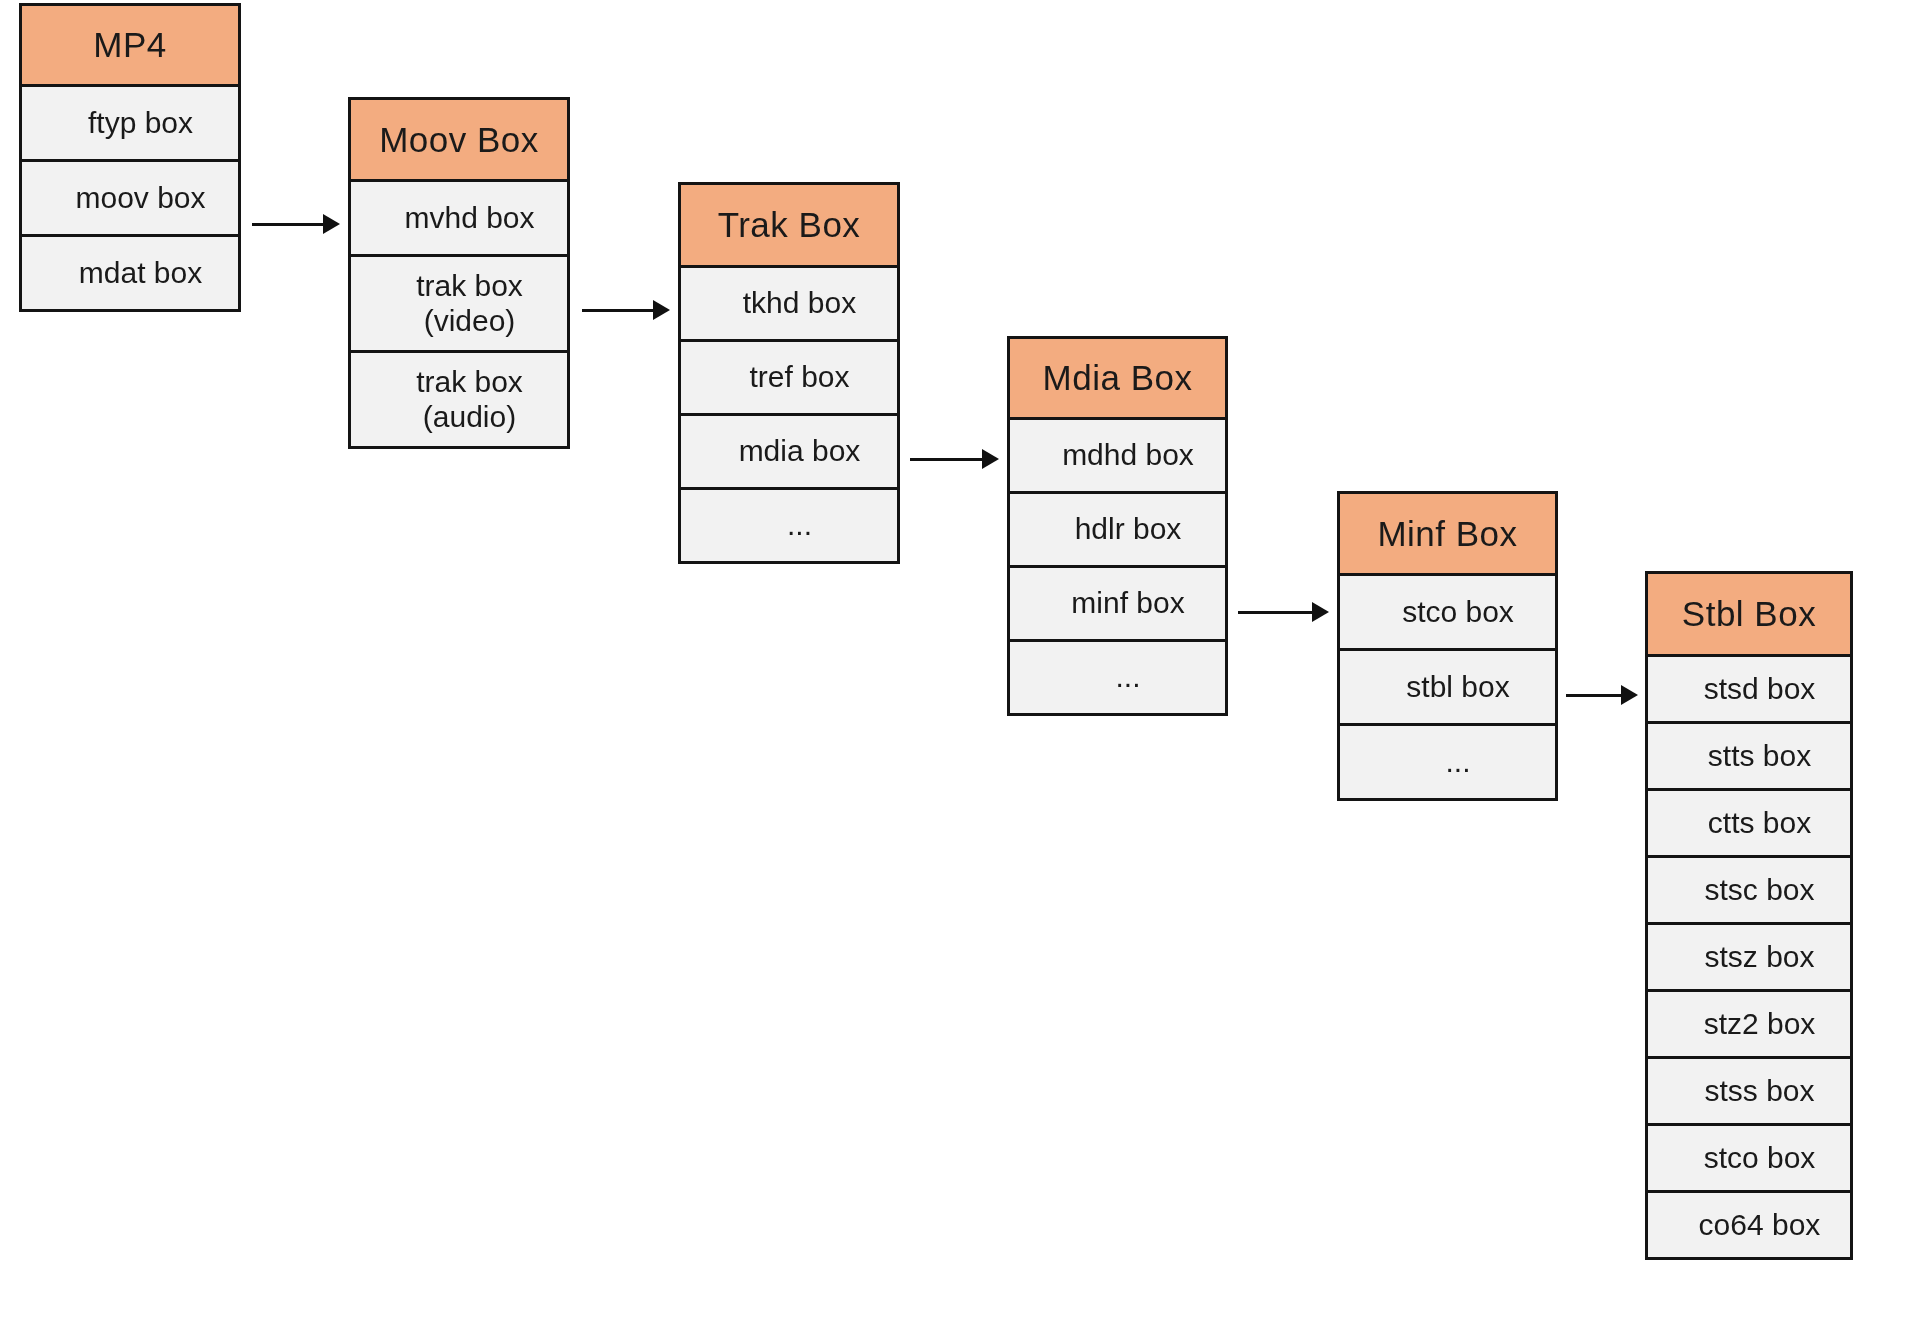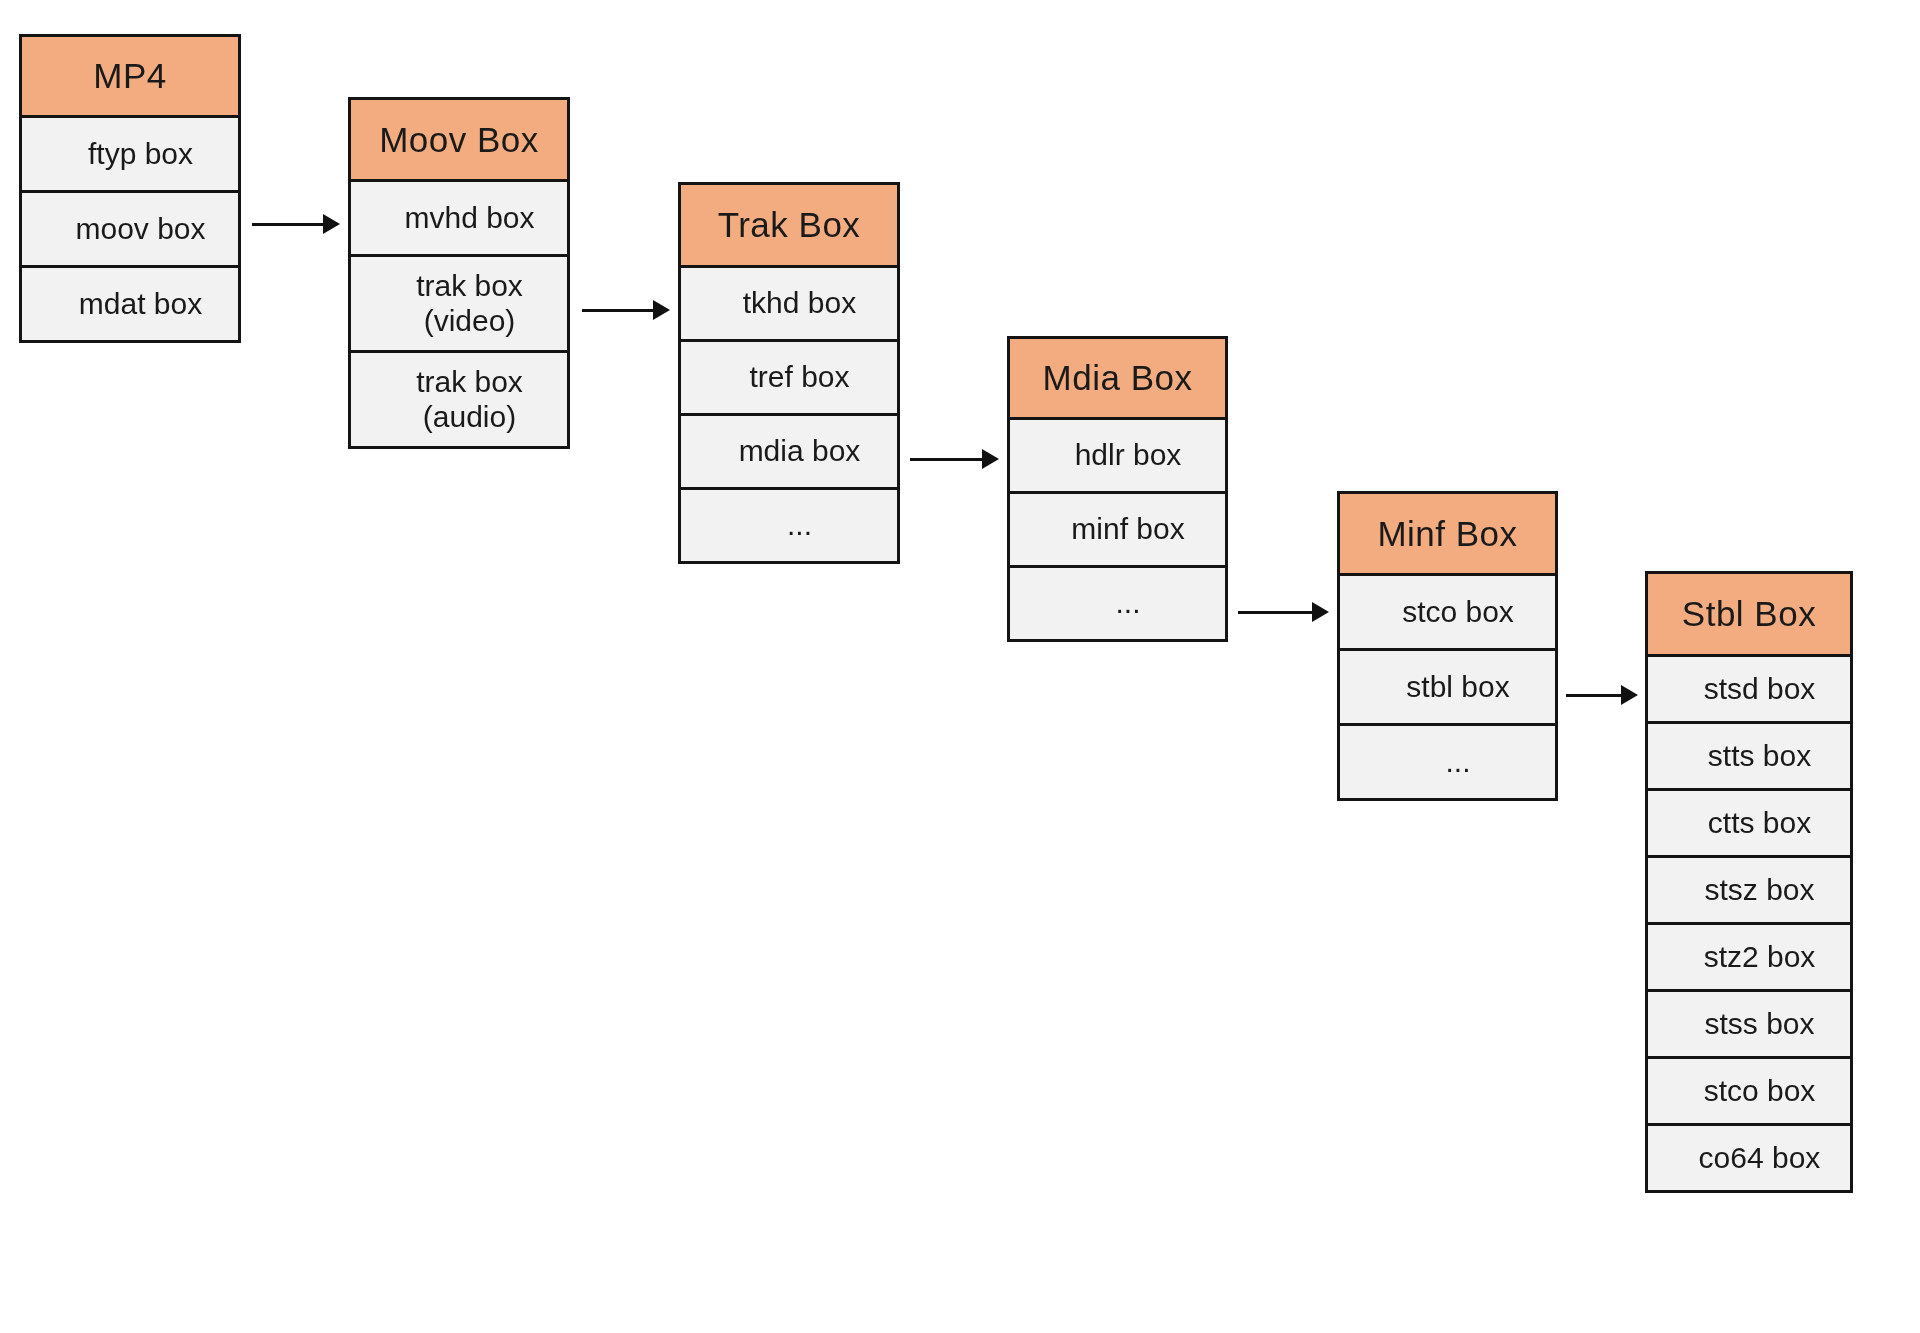--- a/index.html
+++ b/index.html
@@ -48,21 +48,21 @@
     border-top:10px solid transparent;
     border-bottom:10px solid transparent;
     border-left:17px solid #111;
   }
 </style>
 </head>
 <body>
 
 <div class="canvas">
 
-  <div class="tbl" style="left:19px;top:34px;width:222px;--hh:84px;--rh:78px;">
+  <div class="tbl" style="left:19px;top:3px;width:222px;--hh:84px;--rh:78px;">
     <div class="hdr">MP4</div>
     <div class="row">ftyp box</div>
     <div class="row">moov box</div>
     <div class="row">mdat box</div>
   </div>
 
   <div class="tbl" style="left:348px;top:97px;width:222px;--hh:85px;--rh:78px;--th:99px;">
     <div class="hdr">Moov Box</div>
     <div class="row">mvhd box</div>
     <div class="row tall">trak box
@@ -74,37 +74,39 @@
   <div class="tbl" style="left:678px;top:182px;width:222px;--hh:86px;--rh:77px;">
     <div class="hdr">Trak Box</div>
     <div class="row">tkhd box</div>
     <div class="row">tref box</div>
     <div class="row">mdia box</div>
     <div class="row">...</div>
   </div>
 
   <div class="tbl" style="left:1007px;top:336px;width:221px;--hh:84px;--rh:77px;">
     <div class="hdr">Mdia Box</div>
+    <div class="row">mdhd box</div>
     <div class="row">hdlr box</div>
     <div class="row">minf box</div>
     <div class="row">...</div>
   </div>
 
   <div class="tbl" style="left:1337px;top:491px;width:221px;--hh:85px;--rh:78px;">
     <div class="hdr">Minf Box</div>
     <div class="row">stco box</div>
     <div class="row">stbl box</div>
     <div class="row">...</div>
   </div>
 
   <div class="tbl" style="left:1645px;top:571px;width:208px;--hh:86px;--rh:70px;">
     <div class="hdr">Stbl Box</div>
     <div class="row">stsd box</div>
     <div class="row">stts box</div>
     <div class="row">ctts box</div>
+    <div class="row">stsc box</div>
     <div class="row">stsz box</div>
     <div class="row">stz2 box</div>
     <div class="row">stss box</div>
     <div class="row">stco box</div>
     <div class="row">co64 box</div>
   </div>
 
   <div class="arrow" style="left:252px;top:224px;width:88px;">
     <div class="shaft"></div>
     <div class="head"></div>

